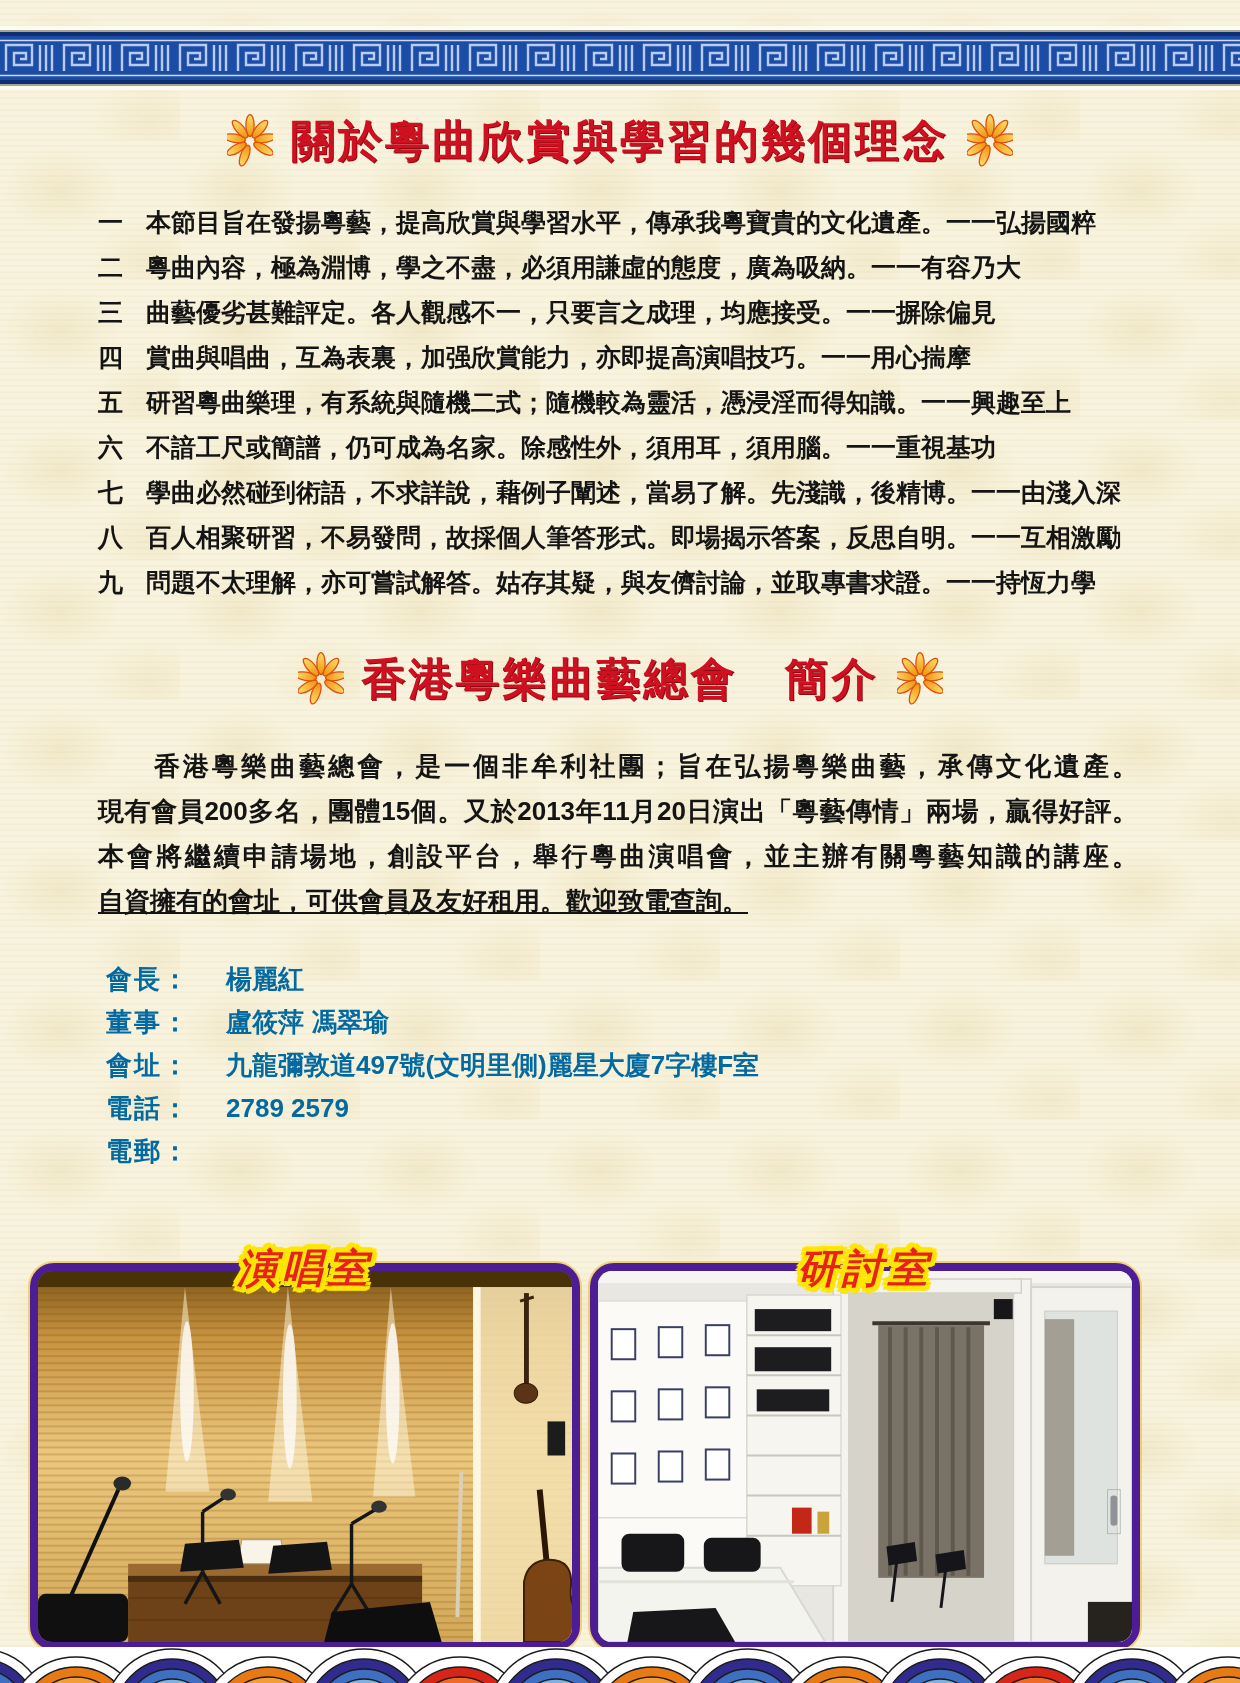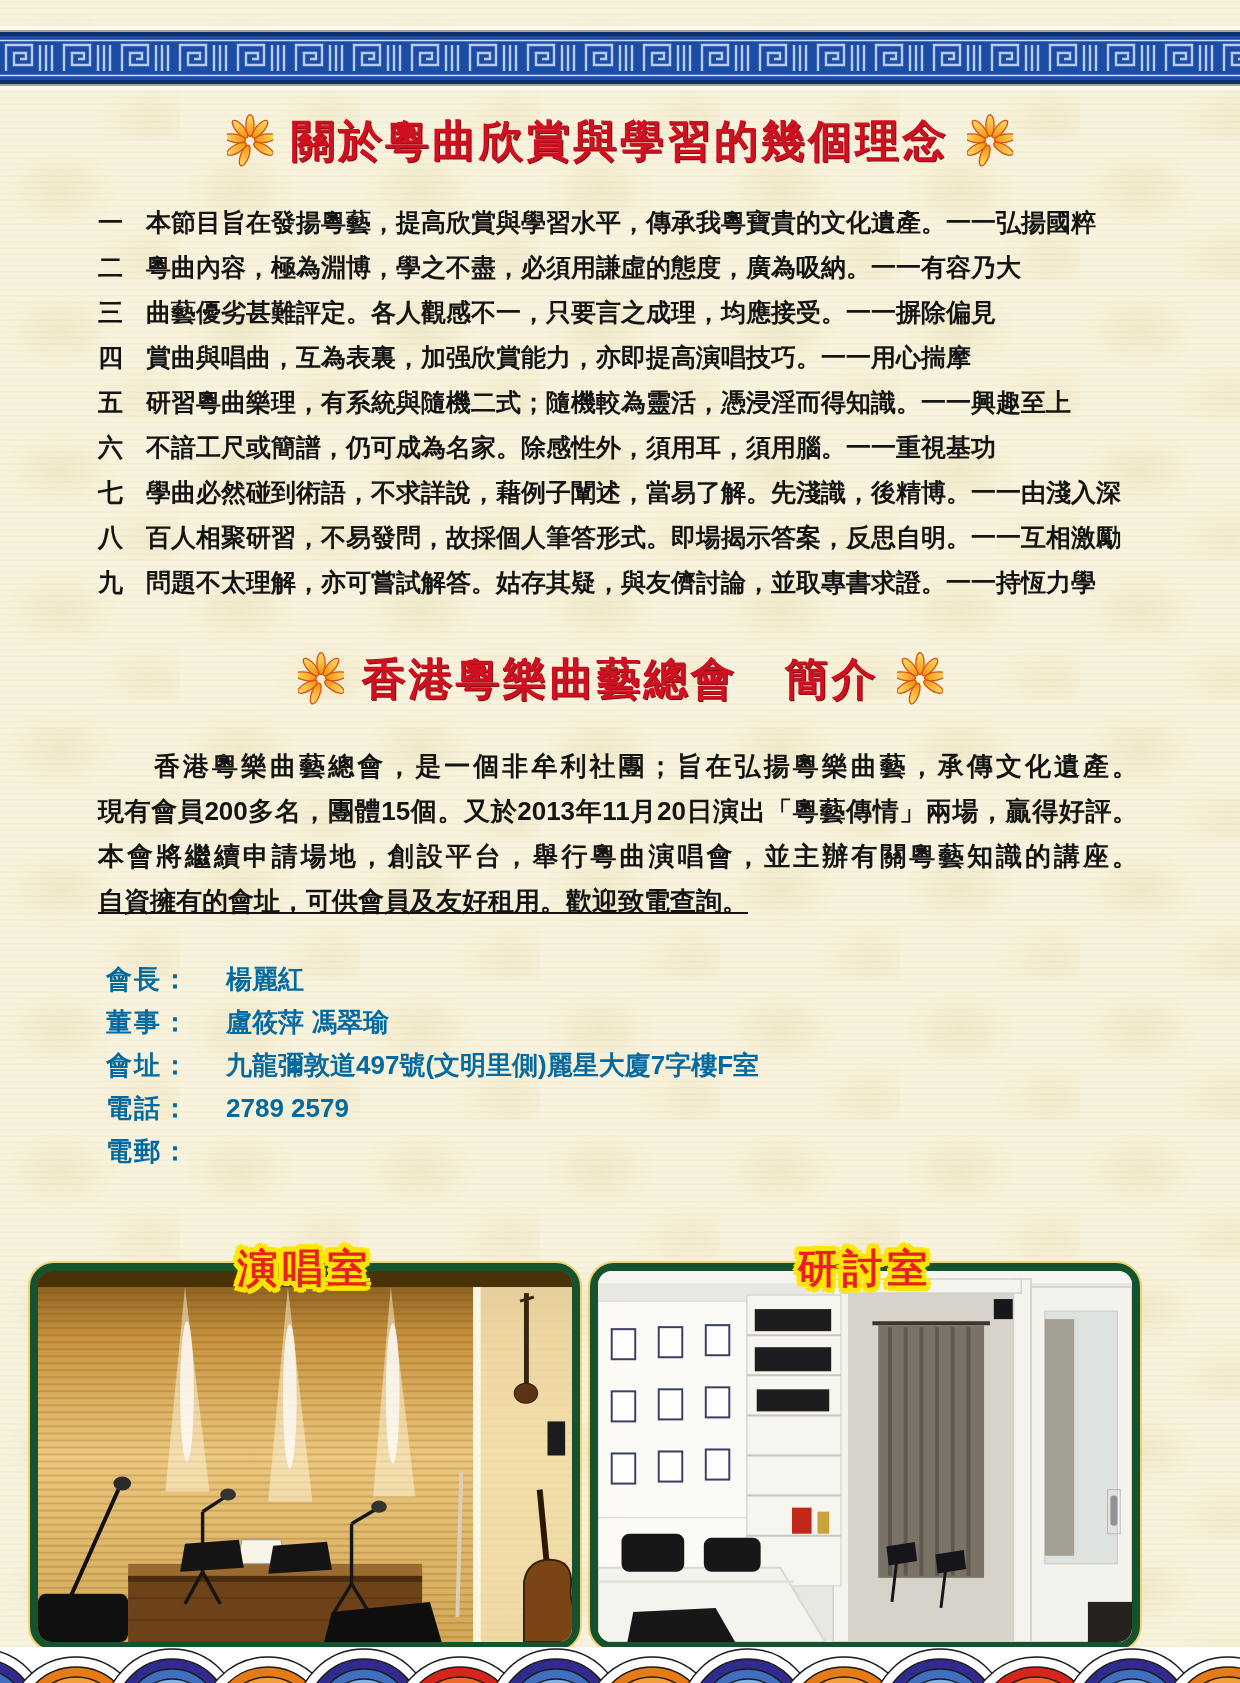--- a/index.html
+++ b/index.html
@@ -34,22 +34,22 @@
   .para .pl{line-height:45px;text-align:justify;text-align-last:justify;}
   .para .pl.first{text-indent:56px;}
   .para .pl.last{text-align-last:left;text-decoration:underline;}
   
   .contact{position:absolute;top:958px;left:98px;font-size:26px;font-weight:700;color:#0369a1;margin-left:8px;}
   .contact .row{display:flex;line-height:43px;}
   .contact .lab{width:120px;flex:none;letter-spacing:2px;}
   .contact .serif{font-family:"Liberation Serif",serif;letter-spacing:1px;}
   
   .photos{position:absolute;top:1263px;left:30px;width:1110px;height:387px;display:flex;gap:10px;}
-  .photo{position:relative;flex:1;border:8px solid #14532d;border-radius:24px;background:#fde047;
-    box-shadow:0 0 0 2px rgba(235,170,0,.45);}
+  .photo{position:relative;flex:1;border:8px solid #4c1d95;border-radius:24px;background:#fde047;
+    box-shadow:0 0 0 2px rgba(235,170,0,.45);font-style:italic;}
   .photo-clip{position:absolute;inset:0;overflow:hidden;border-radius:14px;}
   .photo-clip svg{display:block;width:100%;height:100%;}
   .caption{position:absolute;top:-30px;left:50%;transform:translateX(-50%);z-index:6;
     font-size:40px;font-weight:900;color:#e8211c;letter-spacing:5px;white-space:nowrap;
     text-shadow:
       -4px -4px 0 #ffe600, 4px -4px 0 #ffe600, -4px 4px 0 #ffe600, 4px 4px 0 #ffe600,
       -5px 0 0 #ffe600, 5px 0 0 #ffe600, 0 -5px 0 #ffe600, 0 5px 0 #ffe600,
       -2px -5px 0 #ffe600, 2px 5px 0 #ffe600, 0 0 7px #ffdf00;}
   
   .waves{position:absolute;left:0;bottom:0;width:1240px;height:36px;overflow:hidden;background:#fff;}

